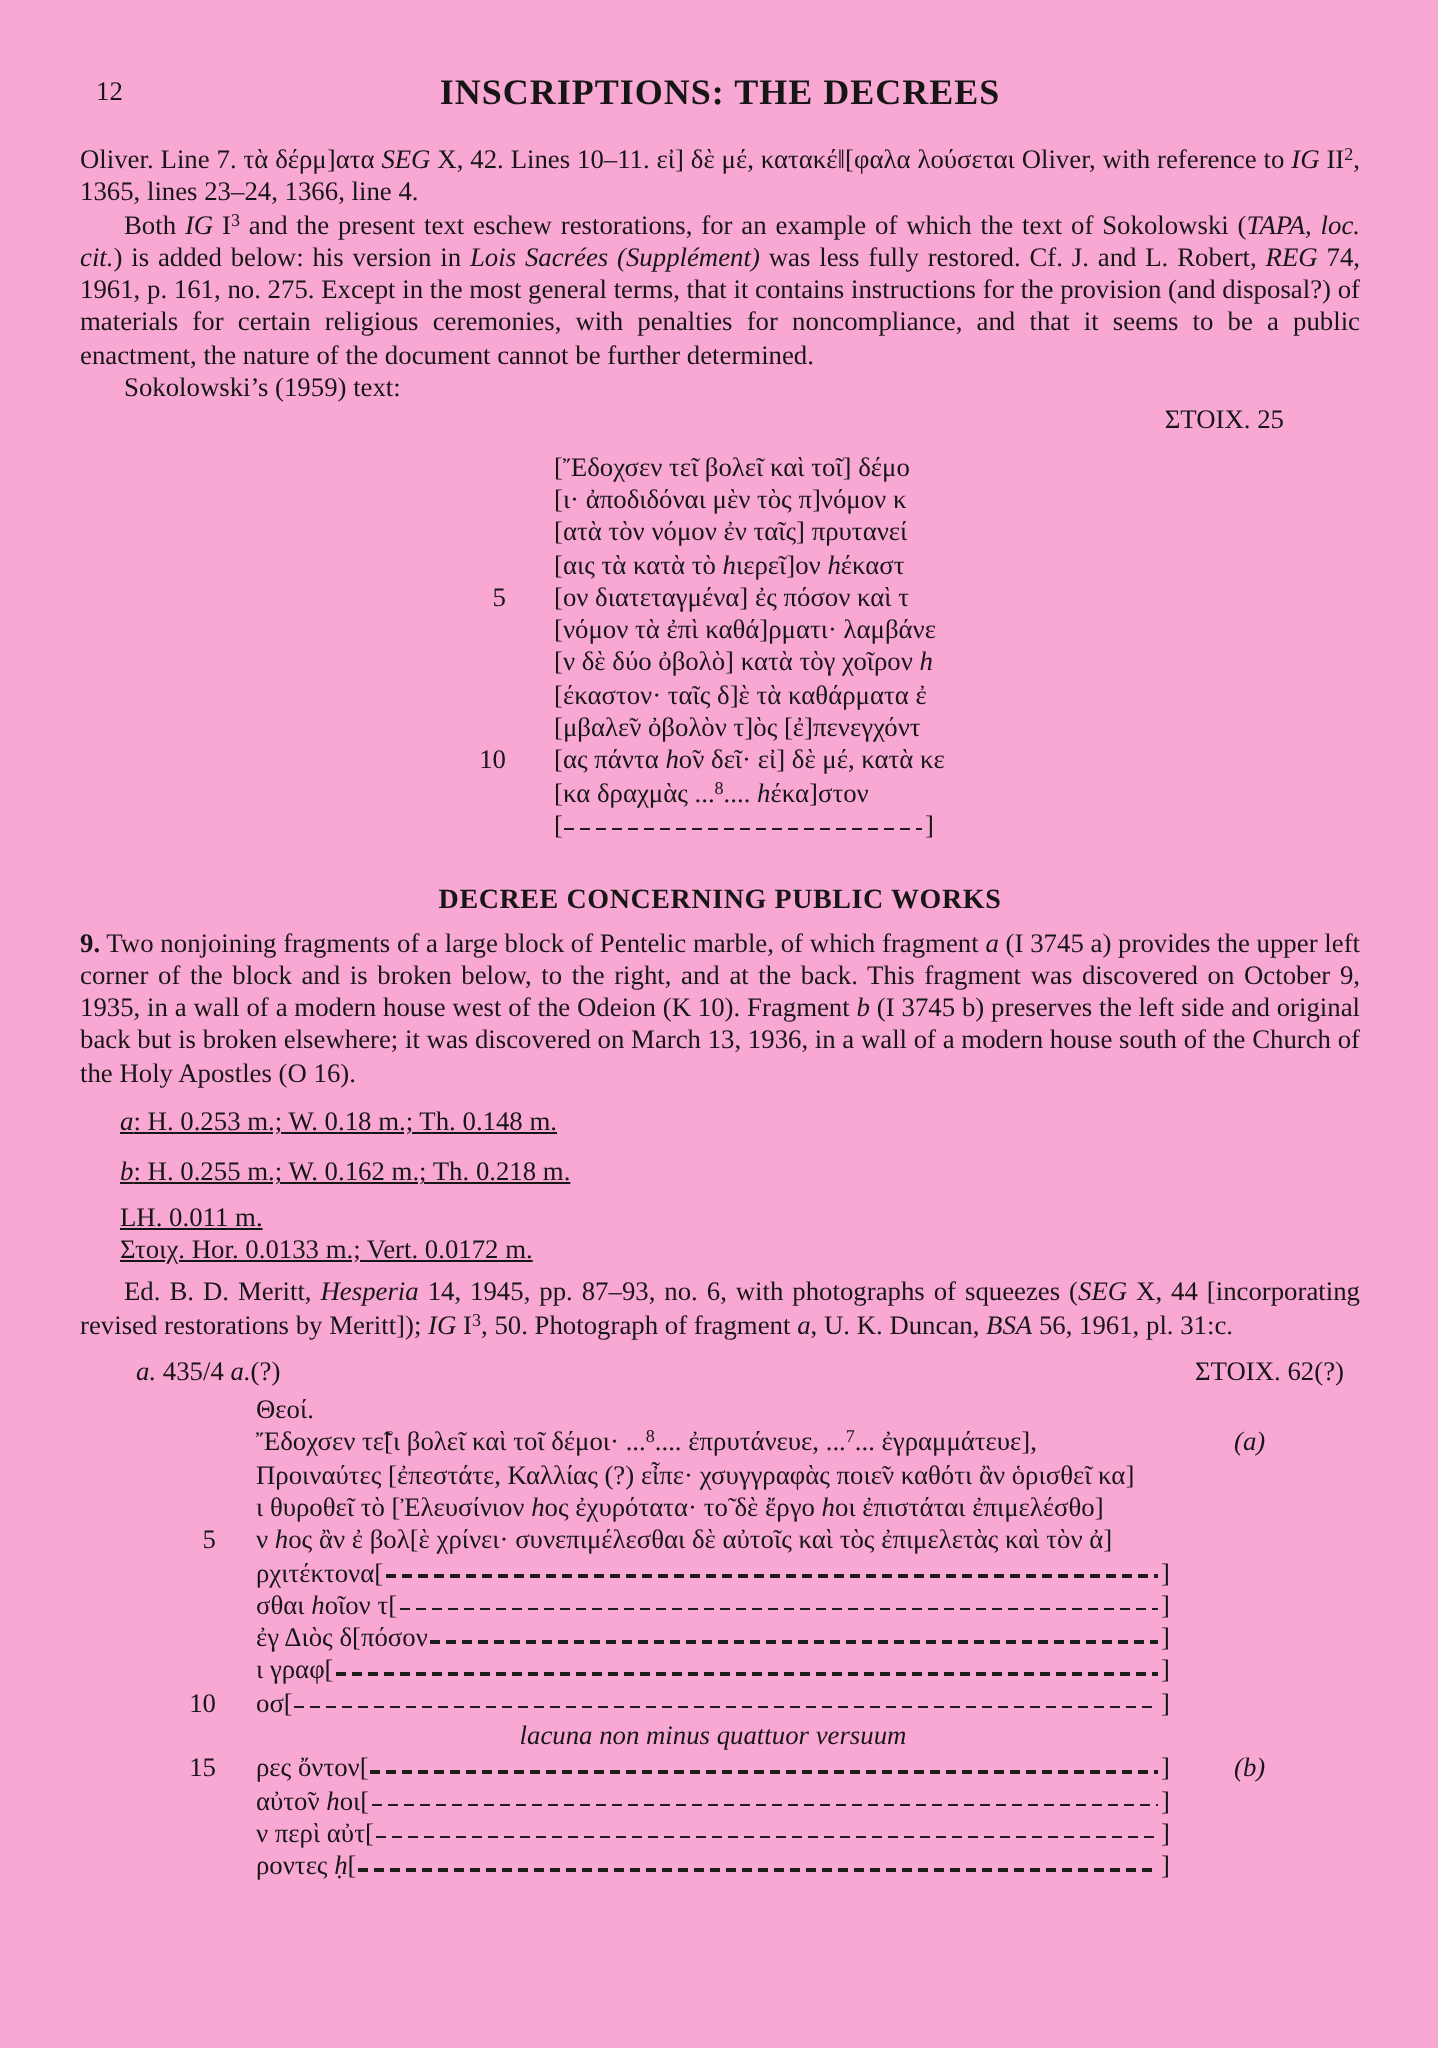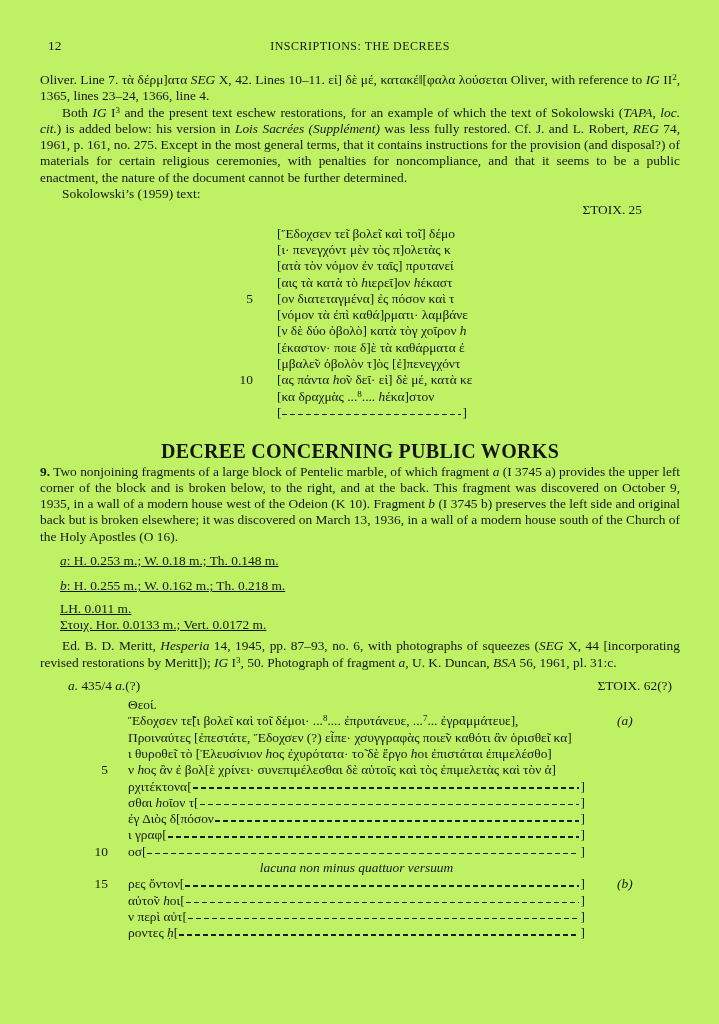--- a/index.html
+++ b/index.html
@@ -1,30 +1,30 @@
 <!DOCTYPE html>
 <html><head>
 <meta charset="utf-8">
 <style>
   html,body{margin:0;padding:0;background:#e8e8e8;}
   .page{
     position:relative;
     width:719px;height:1024px;
     margin:0 auto;
-    background:#bef264;
+    background:#f9a8d4;
     box-sizing:border-box;
     padding:38px 39px 0 40px;
     font-family:"Liberation Serif","DejaVu Serif",serif;
     font-size:13.4px;line-height:16.3px;color:#161616;
     overflow:hidden;
   }
   
   .head{position:relative;text-align:center;height:17px;}
   .pageno{position:absolute;left:8px;top:0;font-weight:normal;}
-  .running-title{font-weight:normal;font-size:12px;letter-spacing:.5px;}
+  .running-title{font-weight:bold;font-size:18px;letter-spacing:.5px;}
   
   .para{margin:0;text-align:justify;}
   .para.first{margin-top:17px;}
   .indent{text-indent:22px;}
   sup{font-size:9px;line-height:0;vertical-align:4px;}
   i{font-style:italic;}
   
   .stoix-row{text-align:right;padding-right:38px;}
   
   .insc1{margin:7px 0 0 163px;}
@@ -35,21 +35,21 @@
   .g-text{margin-left:24px;white-space:nowrap;}
   .insc2 .g-text{margin-left:20px;}
   .insc1 .fill-row{width:264px;}
   .insc2 .fill-row{width:525px;}
   .g-fill{flex:1 1 auto;align-self:center;height:1.6px;margin:3px 2px 0 1px;
           background:repeating-linear-gradient(to right,#1c1c1c 0 5px,transparent 5px 8px);}
   .g-close{flex:0 0 auto;}
   .g-marker{position:absolute;left:557px;top:0;font-style:italic;white-space:nowrap;}
   .lacuna{margin-left:68px;width:457px;text-align:center;font-style:italic;}
   
-  .sec-head{text-align:center;font-weight:bold;font-size:20px;letter-spacing:.3px;margin:22px 0 4px 0;}
+  .sec-head{text-align:center;font-weight:bold;font-size:14px;letter-spacing:.3px;margin:22px 0 4px 0;}
   .meas{margin-left:20px;text-decoration:underline;}
   .meas.gap-lg{margin-bottom:9px;}
   .meas.gap-md{margin-bottom:6px;}
   .meas-wrap{margin-top:8px;}
   .ed-para{margin-top:5px;}
   .date-row{display:flex;justify-content:space-between;margin:7px 0 3px 28px;padding-right:8px;}
 </style>
 </head>
 <body>
 
@@ -66,21 +66,21 @@
 
   <div class="stoix-row">ΣΤΟΙΧ. 25</div>
 
   <div class="insc1">
     <div class="g-row">
         <span class="g-num"></span>
         <span class="g-text">[Ἔδοχσεν τε̃ι βολε̃ι καὶ το̃ι] δέμο</span>
       </div>
     <div class="g-row">
         <span class="g-num"></span>
-        <span class="g-text">[ι· πενεγχόντ μὲν τὸς π]ολετὰς κ</span>
+        <span class="g-text">[ι· ἀποδιδόναι μὲν τὸς π]νόμον κ</span>
       </div>
     <div class="g-row">
         <span class="g-num"></span>
         <span class="g-text">[ατὰ τὸν νόμον ἐν ταῖς] πρυτανεί</span>
       </div>
     <div class="g-row">
         <span class="g-num"></span>
         <span class="g-text">[αις τὰ κατὰ τὸ <i>h</i>ιερεῖ]ον <i>h</i>έκαστ</span>
       </div>
     <div class="g-row">
@@ -90,21 +90,21 @@
     <div class="g-row">
         <span class="g-num"></span>
         <span class="g-text">[νόμον τὰ ἐπὶ καθά]ρματι· λαμβάνε</span>
       </div>
     <div class="g-row">
         <span class="g-num"></span>
         <span class="g-text">[ν δὲ δύο ὀβολὸ] κατὰ τὸγ χοῖρον <i>h</i></span>
       </div>
     <div class="g-row">
         <span class="g-num"></span>
-        <span class="g-text">[έκαστον· ποιε δ]ὲ τὰ καθάρματα ἐ</span>
+        <span class="g-text">[έκαστον· ταῖς δ]ὲ τὰ καθάρματα ἐ</span>
       </div>
     <div class="g-row">
         <span class="g-num"></span>
         <span class="g-text">[μβαλε̃ν ὀβολὸν τ]ὸς [ἐ]πενεγχόντ</span>
       </div>
     <div class="g-row">
         <span class="g-num">10</span>
         <span class="g-text">[ας πάντα <i>h</i>ο̃ν δεῖ· εἰ] δὲ μέ, κατὰ κε</span>
       </div>
     <div class="g-row">
@@ -142,21 +142,21 @@
         <span class="g-num"></span>
         <span class="g-text">Θεοί.</span>
       </div>
     <div class="g-row">
         <span class="g-num"></span>
         <span class="g-text">Ἔδοχσεν τε̃[ι βολε̃ι καὶ το̃ι δέμοι· ...<sup>8</sup>.... ἐπρυτάνευε, ...<sup>7</sup>... ἐγραμμάτευε],</span>
         <span class="g-marker">(a)</span>
       </div>
     <div class="g-row">
         <span class="g-num"></span>
-        <span class="g-text">Προιναύτες [ἐπεστάτε, Ἔδοχσεν (?) εἶπε· χσυγγραφὰς ποιε̃ν καθότι ἂν ὁρισθε̃ι κα]</span>
+        <span class="g-text">Προιναύτες [ἐπεστάτε, Καλλίας (?) εἶπε· χσυγγραφὰς ποιε̃ν καθότι ἂν ὁρισθε̃ι κα]</span>
       </div>
     <div class="g-row">
         <span class="g-num"></span>
         <span class="g-text">ι θυροθε̃ι τὸ [Ἐλευσίνιον <i>h</i>ος ἐχυρότατα· το̃ δὲ ἔργο <i>h</i>οι ἐπιστάται ἐπιμελέσθο]</span>
       </div>
     <div class="g-row">
         <span class="g-num">5</span>
         <span class="g-text">ν <i>h</i>ος ἂν ἐ βολ[ὲ χρίνει· συνεπιμέλεσθαι δὲ αὐτοῖς καὶ τὸς ἐπιμελετὰς καὶ τὸν ἀ]</span>
       </div>
     <div class="g-row fill-row">

